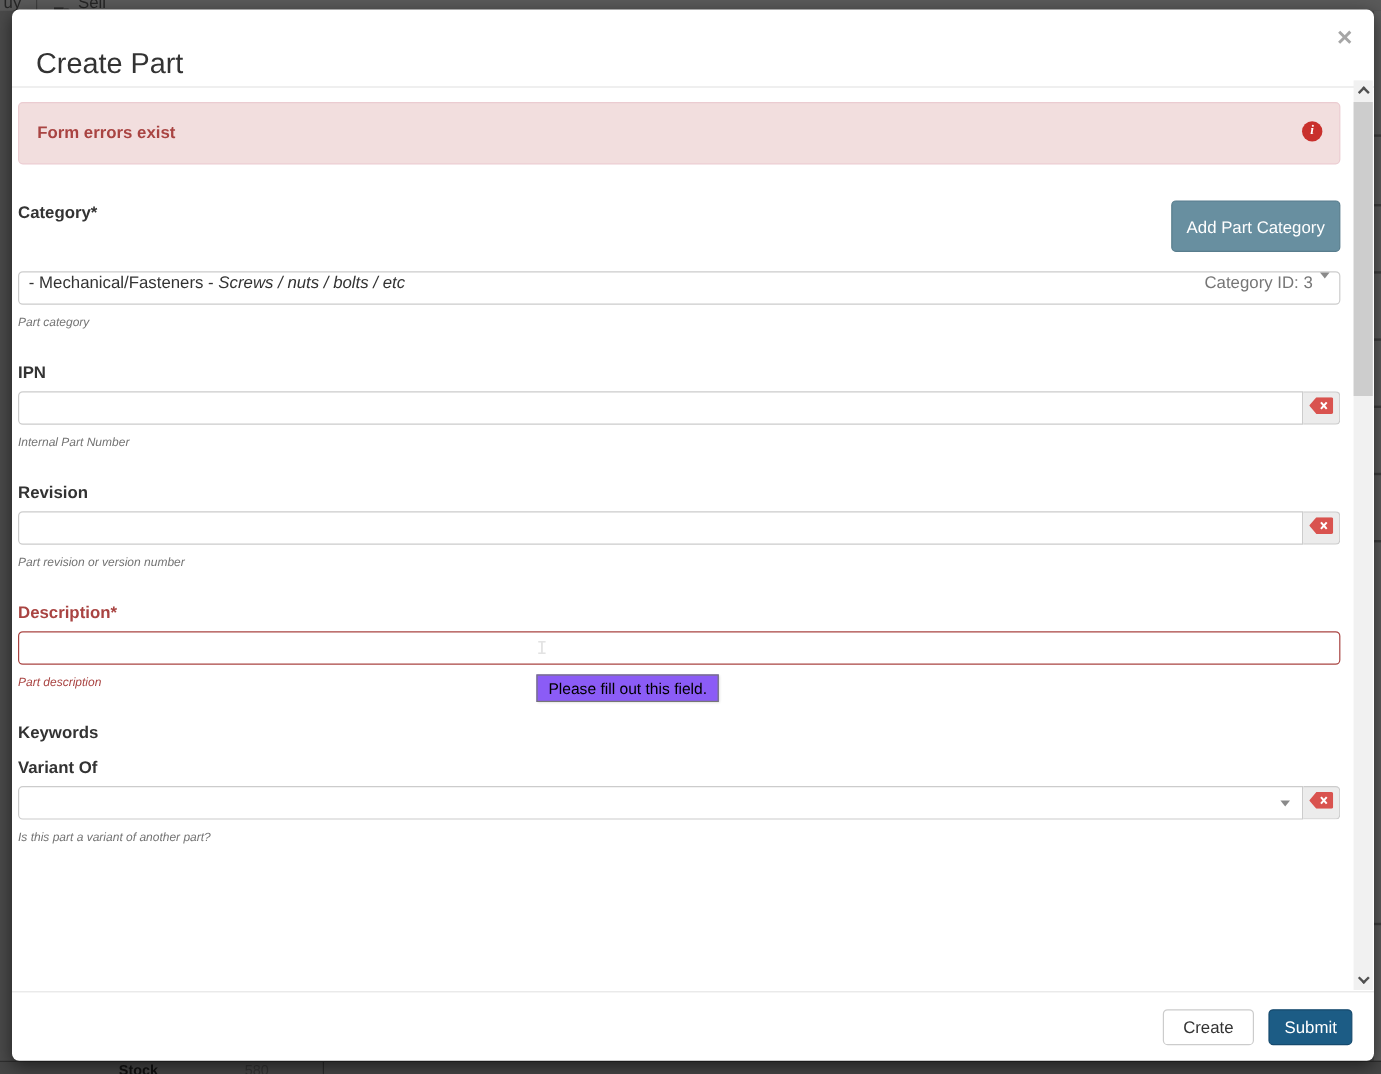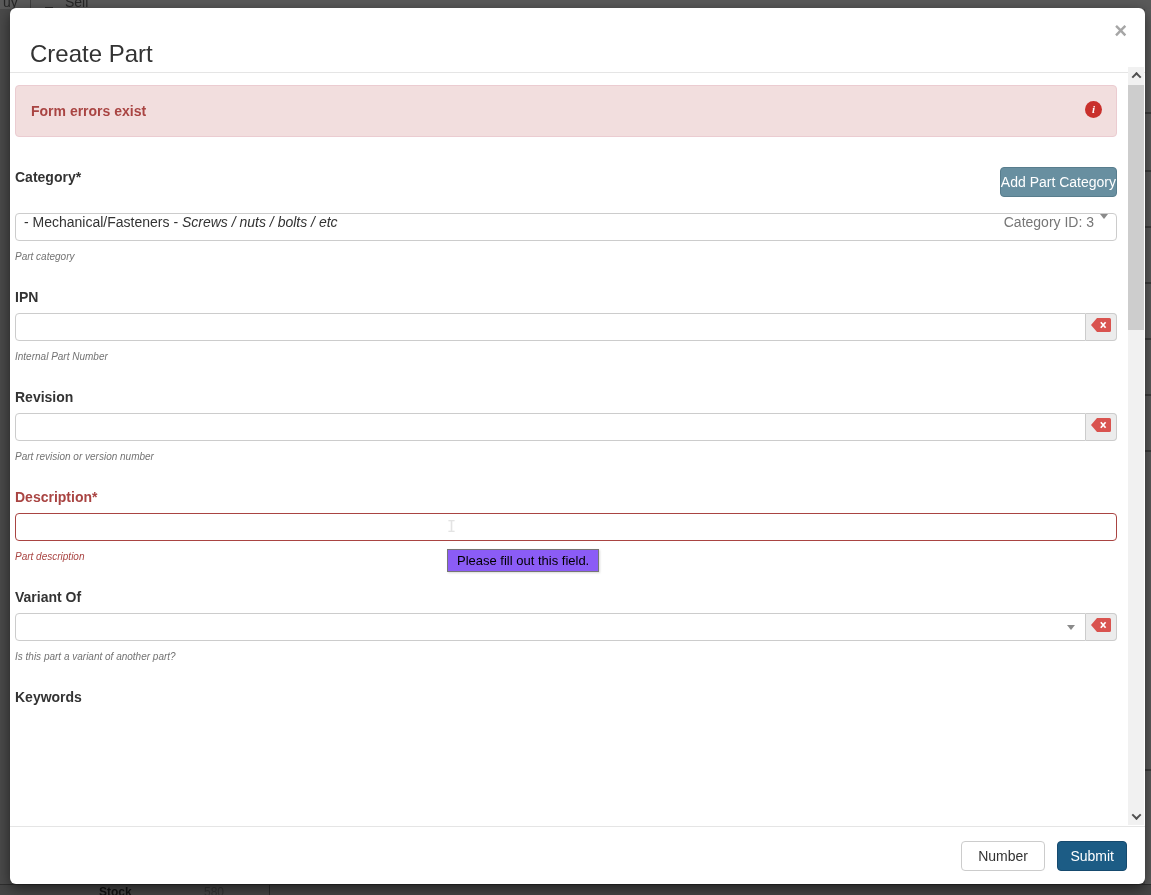--- a/index.html
+++ b/index.html
@@ -42,21 +42,21 @@
   
   .form-group { margin-bottom:24px; position:relative;margin-top:13px; }
   .field-label { font-size:14px; font-weight:bold; color:#333; line-height:16px; margin-bottom:8px; }
   .req { color:#333; }
   .help-block { font-size:10px; font-style:italic; color:#737373; line-height:16px; margin-top:8px; }
   .form-control { width:100%; height:28px; border:1px solid #ccc; border-radius:4px;
                   font-size:14px; color:#555; padding:3px 8px; background:#fff;
                   font-family:"Liberation Sans", sans-serif; outline:none; }
   .cat-header { display:flex; justify-content:space-between; align-items:flex-start; margin-bottom:16px; }
   .btn { font-size:14px; border-radius:4px; cursor:pointer; font-family:"Liberation Sans", sans-serif; }
-  .btn-steel { background:#688fa0; color:#fff; border:1px solid #587d8d; padding:5px 0; height:30px; margin-top:-2px; }
+  .btn-steel { background:#688fa0; color:#fff; border:1px solid #587d8d; padding:5px 12px; height:43px; margin-top:-2px; }
   .select-box { display:flex; align-items:flex-start; height:28px; border:1px solid #ccc; border-radius:4px;
                 padding:0 8px; font-size:14px; color:#333; background:#fff; cursor:pointer; }
   .select-box .grow { flex:1 1 auto; white-space:nowrap; overflow:hidden; }
   .select-badge { color:#767676; margin-right:6px; }
   .caret-down { width:0; height:0; border-left:4px solid transparent; border-right:4px solid transparent;
                 border-top:5px solid #8a8a8a; display:inline-block; }
   .italic { font-style:italic; }
 
   
   .input-group { display:flex; }
@@ -201,54 +201,54 @@
     <div class="form-group has-error">
       <div class="field-label"><span>Description</span><span>*</span></div>
       <div style="position:relative;">
         <input class="form-control" type="text" style="">
         <span class="cursor-ibeam">I</span>
       </div>
       <div class="help-block">Part description</div>
       <div class="native-tooltip">Please fill out this field.</div>
     </div>
 
+    <div class="form-group" style="margin-bottom:0;">
+      <div class="field-label">Keywords</div>
+
+    </div>
+
     <div class="form-group">
       <div class="field-label">Variant Of</div>
       <div class="variant-group">
         <span class="variant-select">
           <span class="grow"></span>
           <span class="caret-down"></span>
         </span>
         <span class="clear-btn">
           <span>
             <svg width="20" height="14" viewBox="0 0 20 14">
                 <path d="M6 0 H18.5 a1.5 1.5 0 0 1 1.5 1.5 V12.5 a1.5 1.5 0 0 1 -1.5 1.5 H6 L0 7 Z" fill="#d9534f"></path>
                 <path d="M9.8 4.3 L14.6 9.7 M14.6 4.3 L9.8 9.7" stroke="#fff" stroke-width="1.7"></path>
               </svg>
           </span>
         </span>
       </div>
       <div class="help-block">Is this part a variant of another part?</div>
-    </div>
-
-    <div class="form-group" style="margin-bottom:0;">
-      <div class="field-label">Keywords</div>
-
     </div>
 
   </div>
 
   <div class="scrollbar">
     <span class="sb-btn sb-up">
         <span class="chev chev-up"></span>
       </span>
     <span class="sb-thumb"></span>
     <span class="sb-btn sb-down">
         <span class="chev chev-down"></span>
       </span>
   </div>
 
   <div class="modal-footer">
-    <button class="btn btn-cancel">Number</button>
+    <button class="btn btn-cancel">Create</button>
     <button class="btn btn-submit">Submit</button>
   </div>
 
 </div>
 
 </body></html>

